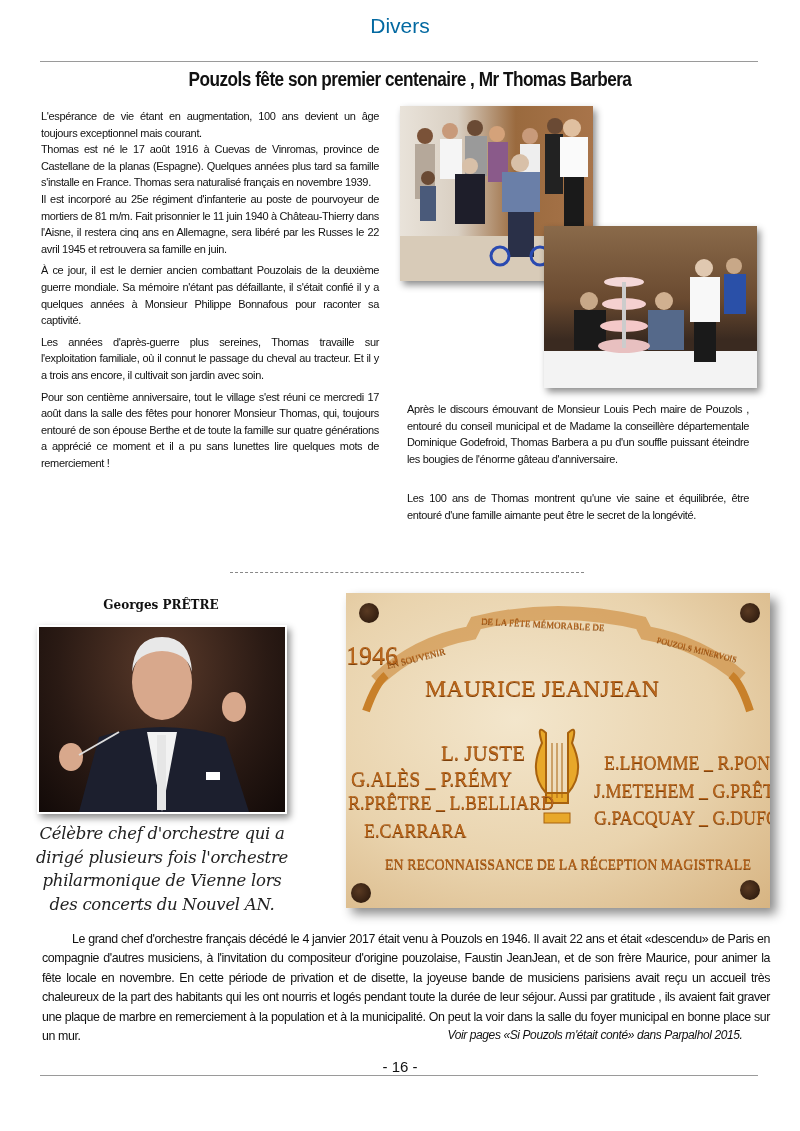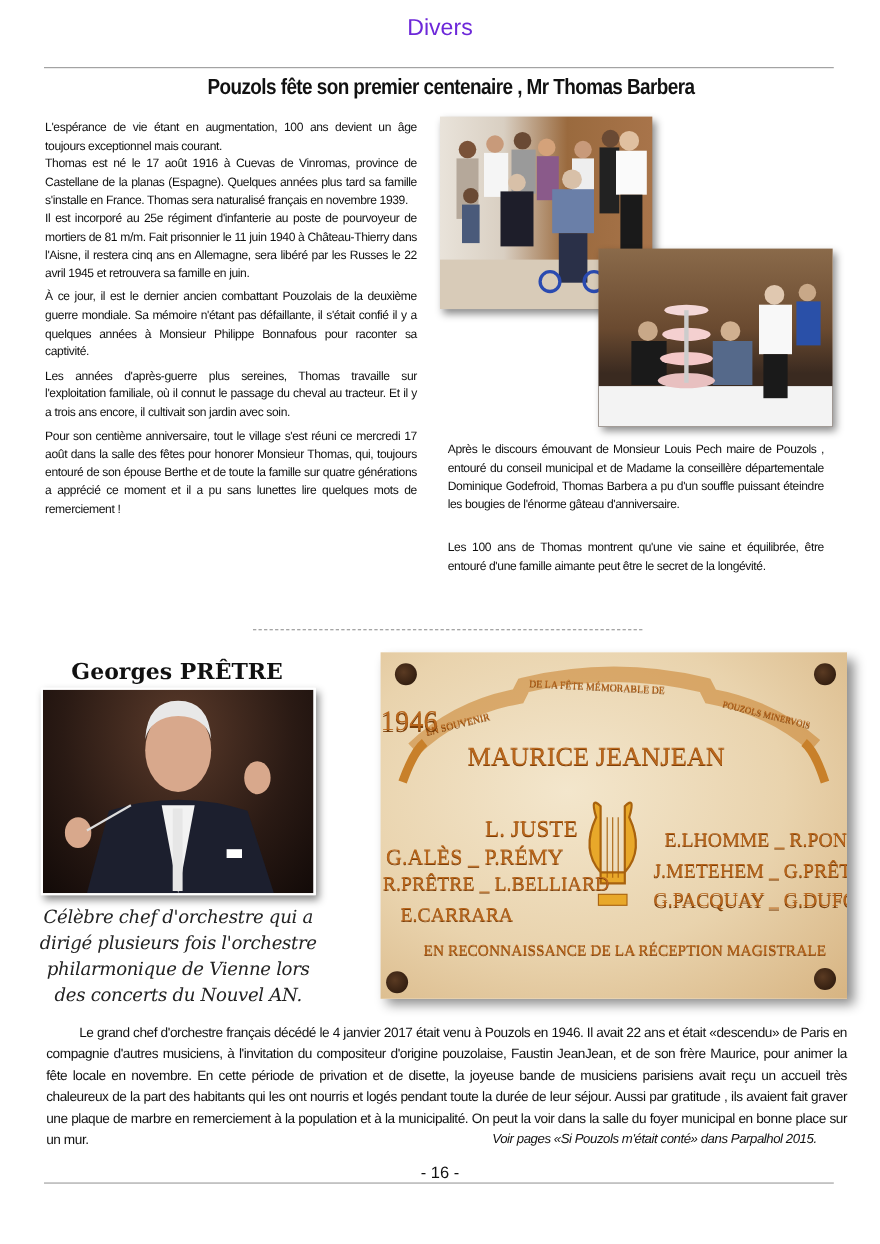--- a/index.html
+++ b/index.html
@@ -1,28 +1,28 @@
 <!DOCTYPE html>
 <html><head>
 <meta charset="utf-8">
 <style>
   html, body { margin:0; padding:0; background:#ffffff; }
   body { width:800px; height:1131px; position:relative; overflow:hidden;
          font-family:"Liberation Sans Narrow","Liberation Sans", sans-serif; color:#111; }
   .abs { position:absolute; }
-  .section-title { left:0; width:800px; top:14px; text-align:center; font-size:21px; color:#6d28d9; }
+  .section-title { left:0; width:800px; top:14px; text-align:center; font-size:21px; color:#0369a1; }
   .rule { height:0; border-top:1.5px solid #9a9a9a; }
   .article-title { left:40px; width:740px; top:68px; text-align:center; font-size:20px; font-weight:bold;
                    letter-spacing:-0.6px; transform:scaleX(0.86); transform-origin:center; }
   .col { font-size:11px; line-height:16.6px; text-align:justify; letter-spacing:-0.35px; }
   .col p { margin:0 0 5px 0; }
   .col p.tight { margin:0; }
   .photo { box-shadow:3px 4px 7px rgba(0,0,0,0.45); overflow:hidden; }
   .dotted { border-top:1px dashed #888; }
-  .gp-title { font-family:"DejaVu Serif","Liberation Serif", serif; font-weight:bold; font-size:20px; text-align:center; }
+  .gp-title { font-family:"DejaVu Serif","Liberation Serif", serif; font-weight:bold; font-size:12px; text-align:center; }
   .gp-caption { font-family:"DejaVu Serif","Liberation Serif", serif; font-style:italic; font-size:16.5px;
                 line-height:23.5px; text-align:center; color:#222; letter-spacing:-0.3px; }
   .plaque { background: radial-gradient(ellipse at 40% 40%, #f3e6cc 0%, #e9d3ad 55%, #d7b482 100%);
             box-shadow:6px 6px 10px rgba(0,0,0,0.45); overflow:hidden; }
   .screw { width:20px; height:20px; border-radius:50%; background:radial-gradient(circle at 40% 40%, #5a3a22, #24140a); position:absolute; }
   .pl-text { position:absolute; color:#b8661c; font-family:"Liberation Serif","DejaVu Serif", serif; text-shadow:0 1px 0 #7a3e0a; white-space:nowrap; }
   .bottom-text { font-size:12.4px; line-height:19.4px; text-align:justify; letter-spacing:-0.4px; }
   .footer-num { left:0; width:800px; top:1058px; text-align:center; font-size:15px; }
 </style>
 </head>

